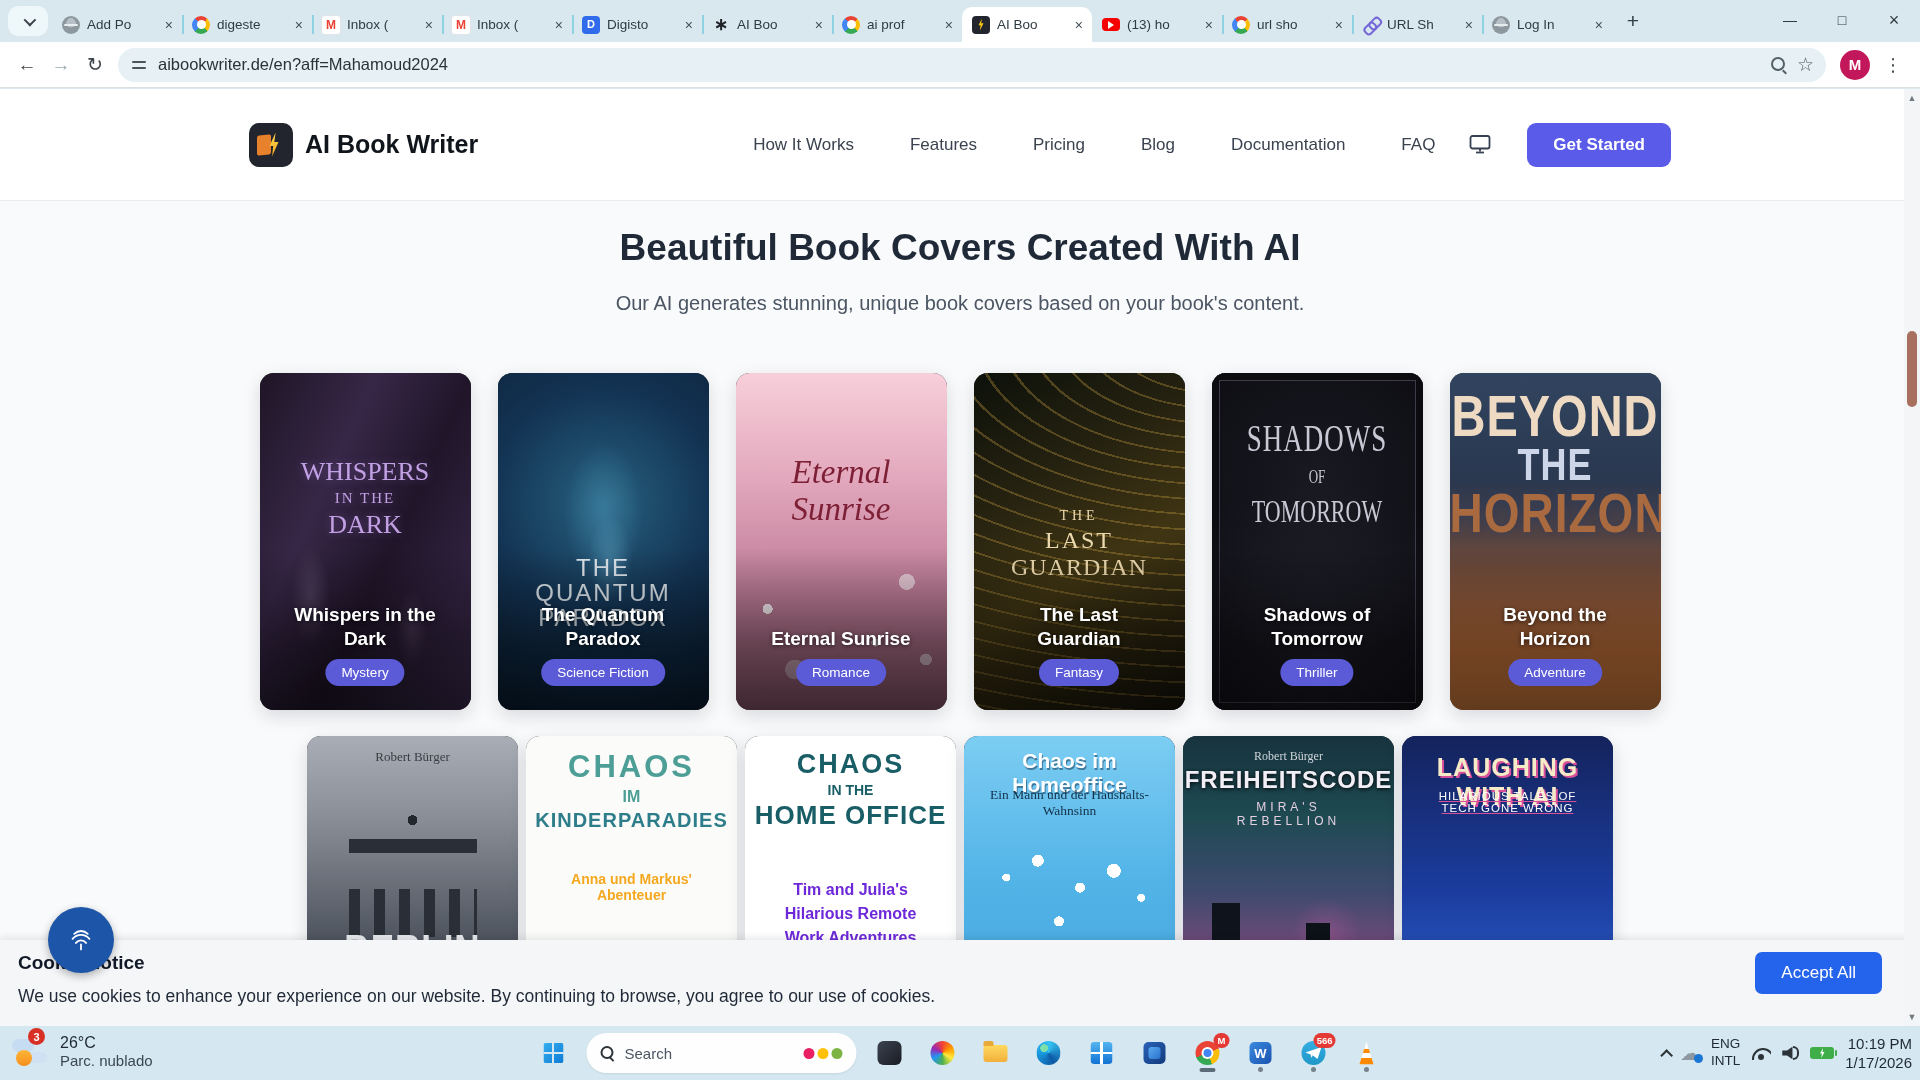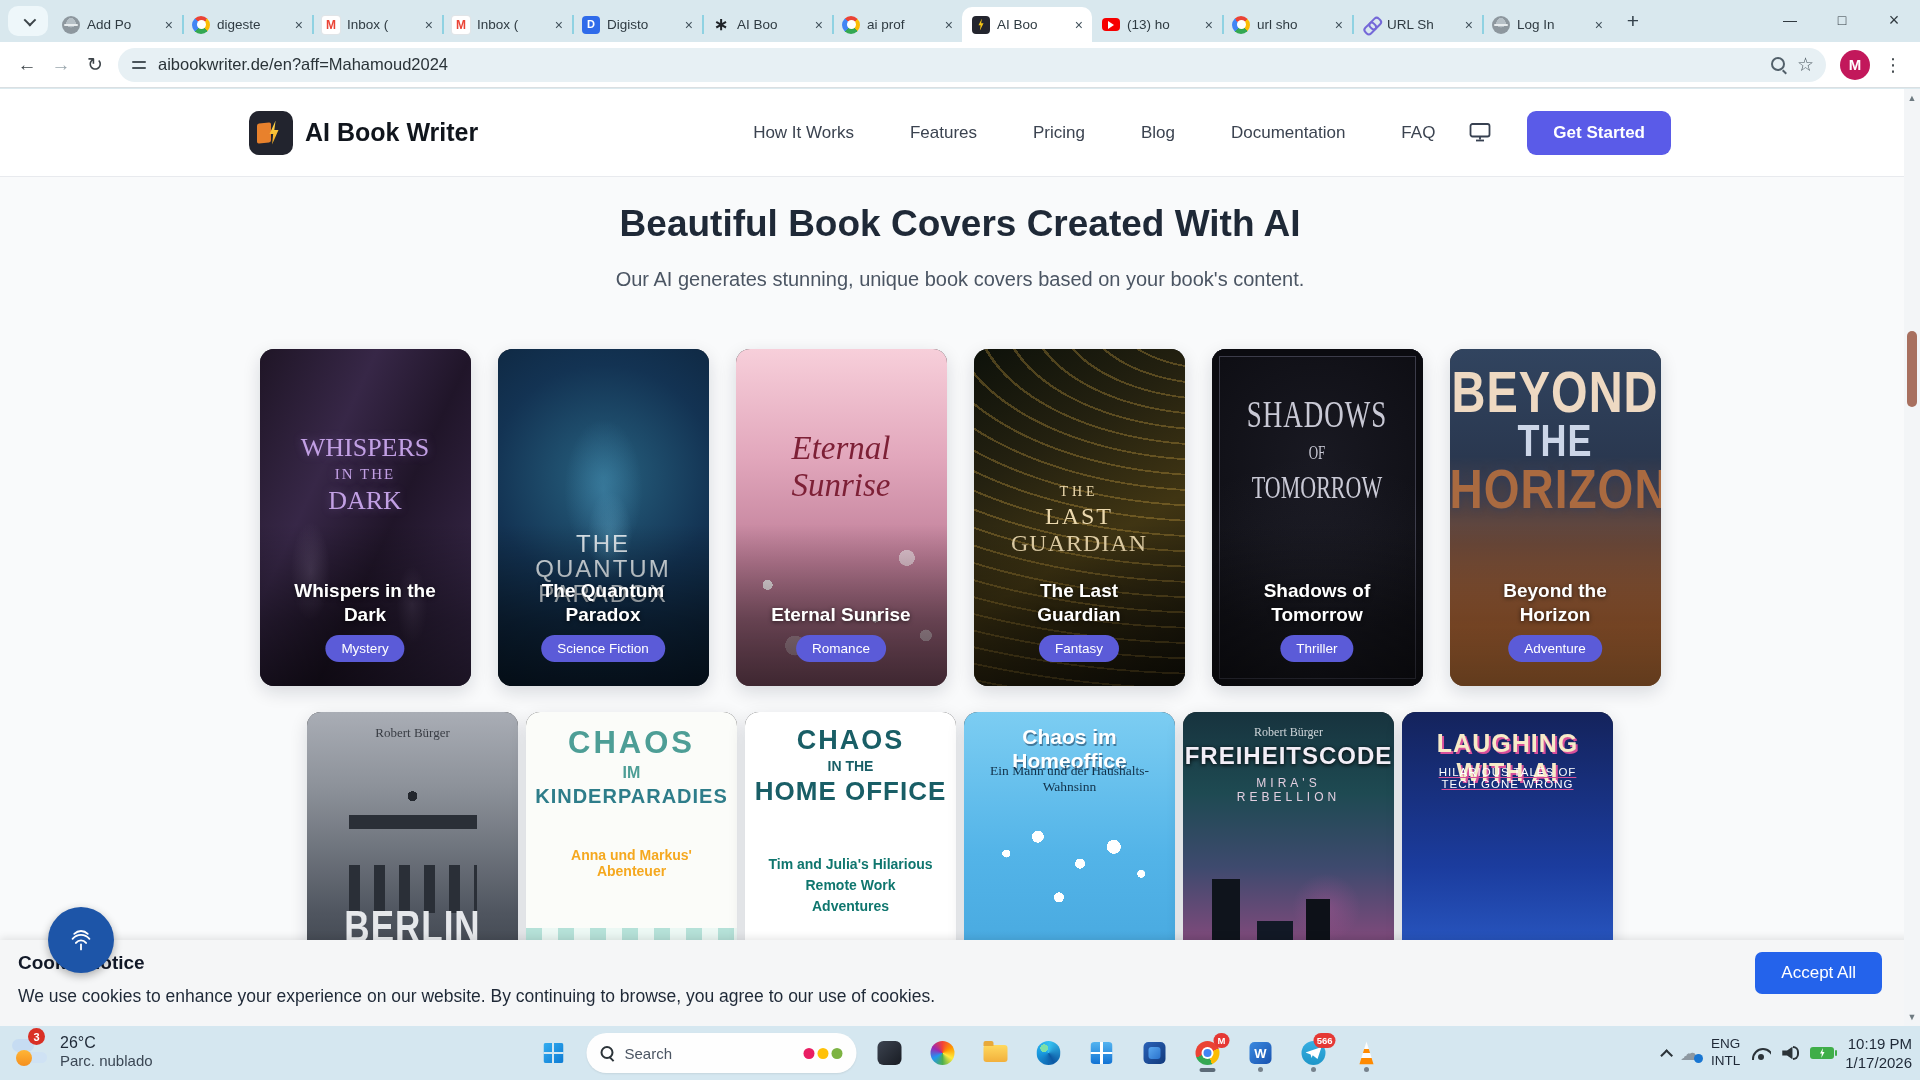--- a/index.html
+++ b/index.html
@@ -55,21 +55,21 @@
   .zoom-icon { width:16px; height:16px; position:relative; flex:none; }
   .zoom-icon::before { content:""; position:absolute; left:0; top:0; width:10px; height:10px; border:2px solid #52606a; border-radius:50%; }
   .zoom-icon::after { content:""; position:absolute; right:0; bottom:0; width:5px; height:2px; background:#52606a; transform:rotate(45deg); }
   .star-glyph { font-size:19px; color:#4a565e; flex:none; }
   .avatar { width:30px; height:30px; border-radius:50%; background:var(--avatar,#c2185b); color:#fff; font-size:15px; font-weight:bold; display:flex; align-items:center; justify-content:center; margin:0 6px; flex:none; }
   .menu-dots { font-size:18px; color:#3c4348; padding:0 8px; flex:none; }
 
   
   .viewport { position:absolute; top:89px; left:0; right:0; height:937px; background:#f9fafb; overflow:hidden; }
 
-  .site-header { position:relative; height:88px; background:#fff; border-bottom:1px solid #e8eaee; display:flex; align-items:center; padding:16px 249px; }
+  .site-header { position:relative; height:112px; background:#fff; border-bottom:1px solid #e8eaee; display:flex; align-items:center; padding:16px 249px; }
   .logo-badge { width:44px; height:44px; background:#22242e; border-radius:10px; position:relative; display:flex; align-items:center; justify-content:center; }
   .logo-badge::before { content:""; position:absolute; left:8px; top:12px; width:14px; height:20px; background:#e8812c; border-radius:2px; transform:skewY(-6deg); }
   .logo-bolt { width:16px; height:24px; background:linear-gradient(180deg,#ffd84d,#f0a71e); clip-path:polygon(60% 0%,22% 56%,45% 56%,38% 100%,78% 40%,52% 40%); position:relative; left:3px; }
   .brand-name { font-size:25px; font-weight:800; color:#10151c; margin-left:12px; }
   .site-nav { display:flex; align-items:center; gap:56px; margin-left:auto; }
   .site-nav a { font-size:17px; color:#3b4350; text-decoration:none; }
   .display-icon { margin-left:34px; display:flex; align-items:center; }
   .cta-btn { margin-left:36px; background:var(--cta,#5a5be8); color:#fff; font-size:17px; font-weight:600; border:none; border-radius:9px; padding:12px 26px; }
 
   .hero { text-align:center; }
@@ -123,21 +123,21 @@
   .berlin .art-title { top:57%; font-weight:800; color:#e6e8eb; transform:scaleY(1.25); transform-origin:top; letter-spacing:1px; line-height:1.02; }
   .berlin .art-title span { font-size:35px; }
   .kinder .cover-art { background:#fbfcf9; }
   .kinder .art-title { top:4%; font-weight:800; }
   .kinder .art-title span:nth-child(1){ font-size:31px; color:#4d9e96; letter-spacing:3px; } .kinder .art-title span:nth-child(2){ font-size:16px; color:#4d9e96; margin:3px 0; } .kinder .art-title span:nth-child(3){ font-size:20px; color:#2e7d8a; letter-spacing:1px; }
   .kinder .art-sub { top:40%; color:#f5a81f; font-weight:700; font-size:14px; }
   .kinder .art-extra { inset:auto 0 0 0; height:36%; background-image:radial-gradient(circle 16px at 18% 28%, #7a4a2a 98%, transparent), radial-gradient(circle 15px at 50% 22%, #4a2e3e 98%, transparent), radial-gradient(circle 14px at 79% 40%, #8a5a33 98%, transparent), radial-gradient(circle 14px at 18% 44%, #f6c9a0 98%, transparent), radial-gradient(circle 13px at 50% 40%, #f6c9a0 98%, transparent), radial-gradient(circle 12px at 79% 55%, #f6c9a0 98%, transparent), repeating-linear-gradient(90deg,#b5e1d8 0 16px,#ecf8f4 16px 32px); }
   .homeen .cover-art { background:#fff; }
   .homeen .art-title { top:4%; font-weight:800; color:#195e66; }
   .homeen .art-title span:nth-child(1){ font-size:27px; letter-spacing:2px; } .homeen .art-title span:nth-child(2){ font-size:14px; margin:2px 0; } .homeen .art-title span:nth-child(3){ font-size:26px; letter-spacing:1px; }
-  .homeen .art-sub { top:42%; color:#0f766e; font-weight:700; font-size:14px; line-height:1.5; }
+  .homeen .art-sub { top:42%; color:#6d28d9; font-weight:700; font-size:16px; line-height:1.5; }
   .homeen .art-extra { inset:auto 0 0 0; height:32%; background-image:radial-gradient(circle 12px at 28% 32%, #57402c 98%, transparent), radial-gradient(circle 11px at 28% 50%, #f1c49d 98%, transparent), radial-gradient(circle 12px at 74% 30%, #e3bd62 98%, transparent), radial-gradient(circle 11px at 74% 48%, #f1c49d 98%, transparent), radial-gradient(circle 16px at 8% 82%, #cfd6dc 98%, transparent), radial-gradient(circle 16px at 93% 80%, #cfd6dc 98%, transparent); }
   .homede .cover-art { background:linear-gradient(180deg,#7ccdf2 0%,#53b4e8 42%,#3e9fd8 100%); }
   .homede .art-title { top:4%; }
   .homede .art-title span { font-size:21px; font-weight:800; color:#fff; text-shadow:1px 2px 0 rgba(25,55,85,.55); }
   .homede .art-sub { top:15%; color:#12324a; font-family:"Liberation Serif", serif; font-size:13.5px; }
   .homede .art-extra { background-image:radial-gradient(circle 4px at 20% 42%, #fff 98%, transparent), radial-gradient(circle 6px at 35% 37%, #fff 98%, transparent), radial-gradient(circle 5px at 55% 45%, #fff 98%, transparent), radial-gradient(circle 7px at 71% 40%, #fff 98%, transparent), radial-gradient(circle 4px at 84% 48%, #fff 98%, transparent), radial-gradient(circle 5px at 45% 55%, #fff 98%, transparent), radial-gradient(circle 24px at 82% 82%, #f4f9fc 0 54%, #a9bcc8 55% 64%, #f4f9fc 65% 72%, transparent 73%), radial-gradient(circle 14px at 16% 86%, #e8eef2 98%, transparent); }
   .freiheit .cover-art { background:linear-gradient(180deg,#17333e 0%,#1e4a52 24%,#3e4a6e 46%,#7a4a7a 66%,#273043 100%); }
   .freiheit .art-top { color:#cfd6da; font-size:12px; }
   .freiheit .art-title { top:9%; }
   .freiheit .art-title span { font-size:24px; font-weight:800; color:#f2eef6; letter-spacing:1px; text-shadow:0 1px 4px #000; }

